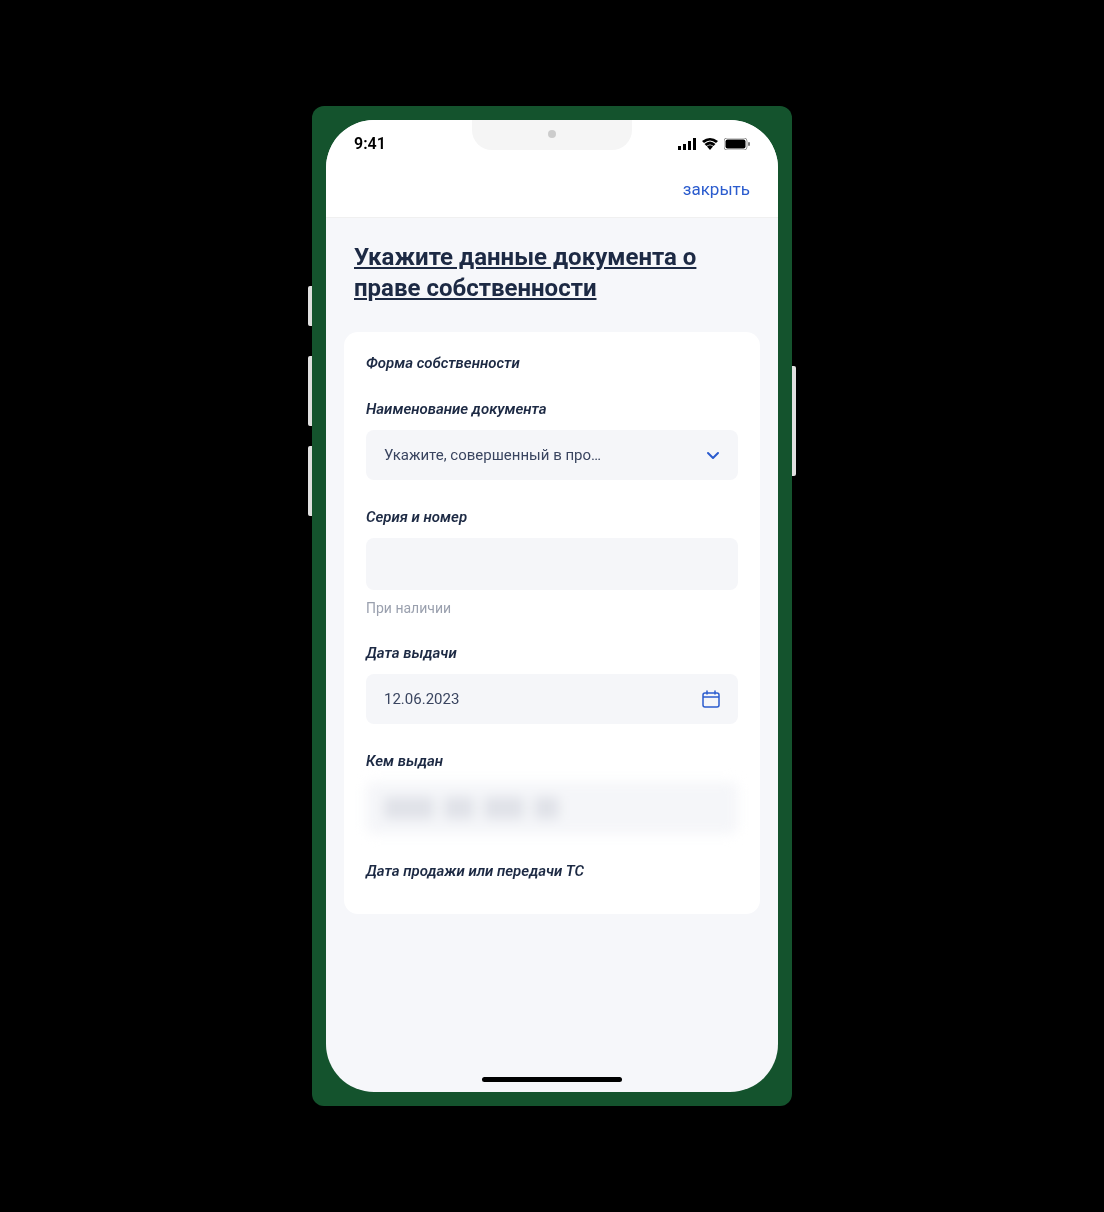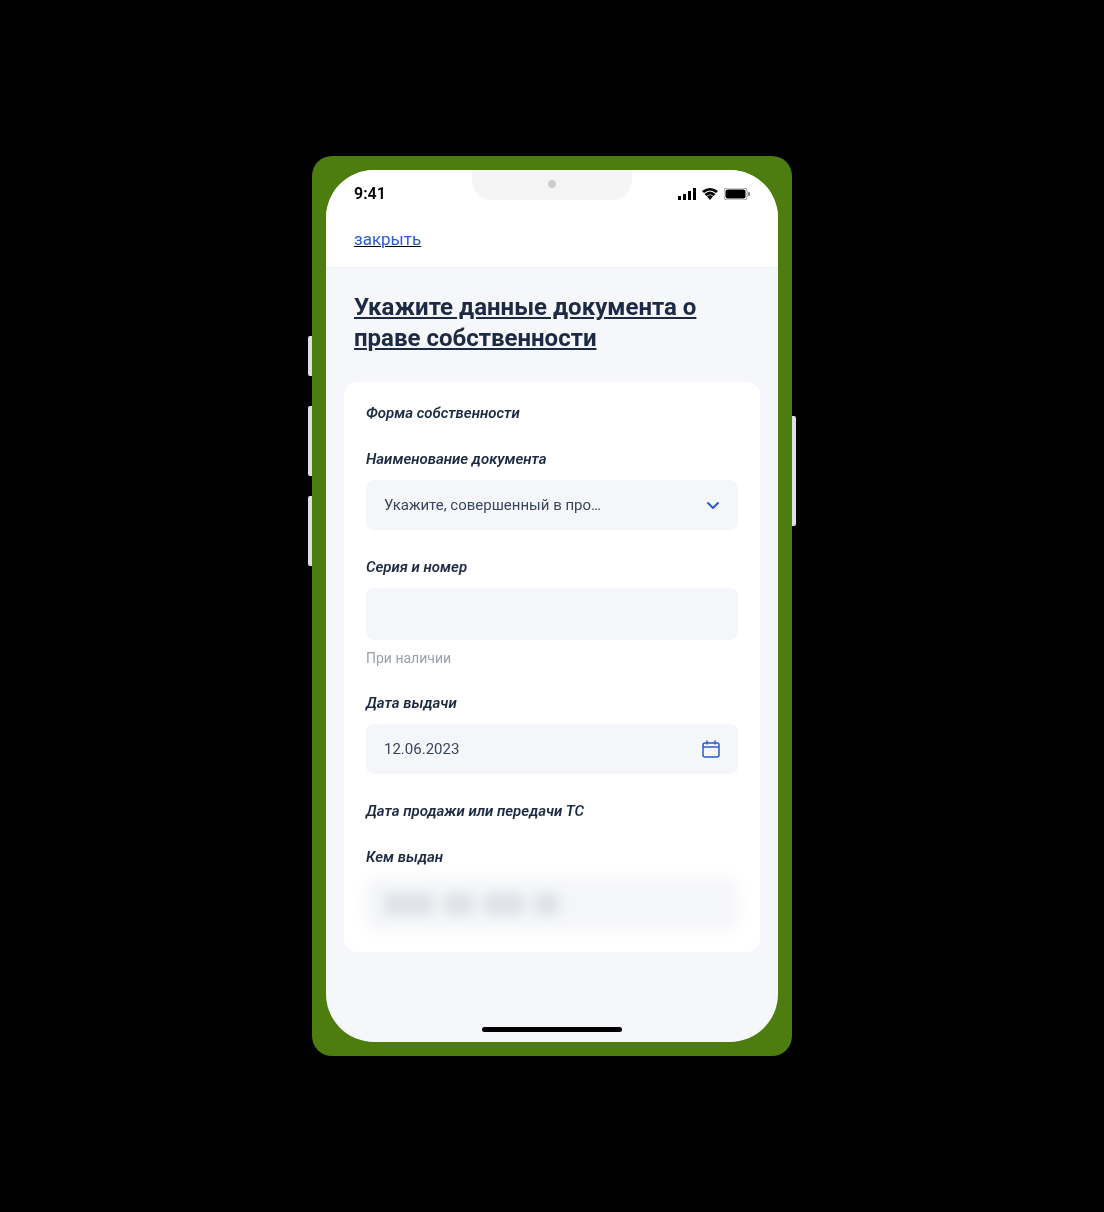--- a/index.html
+++ b/index.html
@@ -7,23 +7,23 @@
       font-family: -apple-system, BlinkMacSystemFont, 'Segoe UI', Roboto, sans-serif;
       background: #000;
       display: flex;
       justify-content: center;
       align-items: center;
       min-height: 1212px;
       width: 1104px;
     }
     .phone-frame {
       width: 480px;
-      height: 900px;
-      background: #4d7c0f;
-      border-radius: 20px;
+      height: 1000px;
+      background: #14532d;
+      border-radius: 12px;
       padding: 14px;
       box-shadow: 40px 40px 80px rgba(0,0,0,0.5), 20px 20px 40px rgba(0,0,0,0.3);
       position: relative;
     }
     .phone-screen {
       width: 100%;
       height: 100%;
       background: #f6f7fa;
       border-radius: 48px;
       overflow: hidden;
@@ -61,25 +61,24 @@
       color: #000;
       background: #fff;
     }
     .status-icons {
       display: flex;
       gap: 6px;
       align-items: center;
     }
     .header {
       display: flex;
-      justify-content: flex-start;
+      justify-content: flex-end;
       padding: 18px 28px;
       background: #fff;
       border-bottom: 1px solid #f0f0f0;
-      text-decoration: underline;
     }
     .close-link {
       color: #2b5cce;
       font-size: 17px;
       font-weight: 400;
       cursor: pointer;
     }
     .page-title {
       padding: 24px 28px 28px;
       font-size: 24px;
@@ -276,31 +275,31 @@
             <svg class="calendar-icon" viewBox="0 0 18 18">
                 <rect x="1" y="3" width="16" height="14" rx="2" fill="none" stroke="#2b5cce" stroke-width="1.5"></rect>
                 <line x1="1" y1="7" x2="17" y2="7" stroke="#2b5cce" stroke-width="1.5"></line>
                 <line x1="5" y1="1" x2="5" y2="4" stroke="#2b5cce" stroke-width="1.5" stroke-linecap="round"></line>
                 <line x1="13" y1="1" x2="13" y2="4" stroke="#2b5cce" stroke-width="1.5" stroke-linecap="round"></line>
               </svg>
           </div>
         </div>
 
         <div class="form-group">
-          <label class="form-label">Дата продажи или передачи ТС</label>
-        </div>
-
-        <div class="form-group">
           <label class="form-label">Кем выдан</label>
           <div class="blurred-input">
             <div class="blur-block" style="width:50px;"></div>
             <div class="blur-block" style="width:30px;"></div>
             <div class="blur-block" style="width:40px;"></div>
             <div class="blur-block" style="width:25px;"></div>
           </div>
         </div>
 
+        <div class="form-group">
+          <label class="form-label">Дата продажи или передачи ТС</label>
+        </div>
+
       </div>
     </div>
 
     <div class="home-indicator"></div>
   </div>
 </div>
 
 </body></html>

